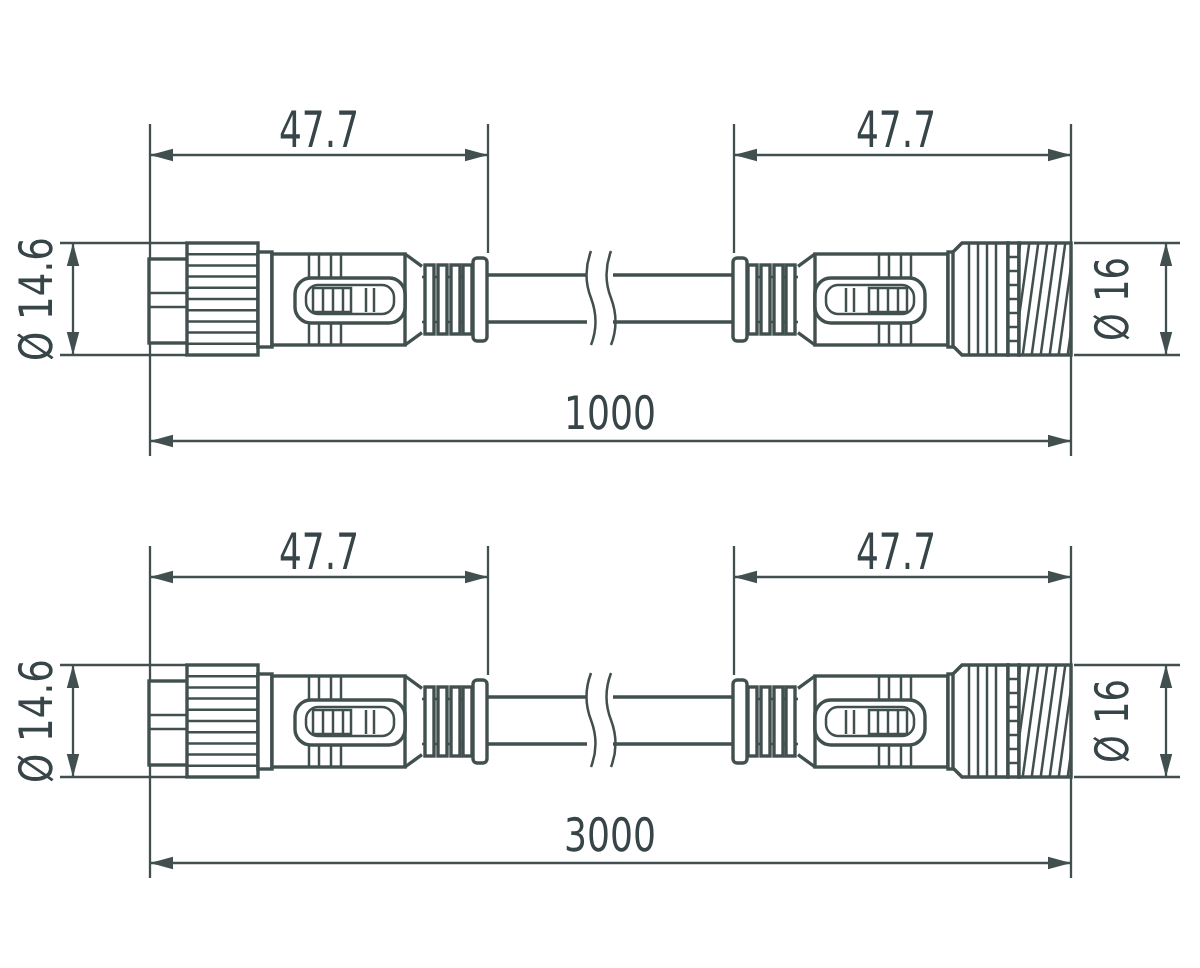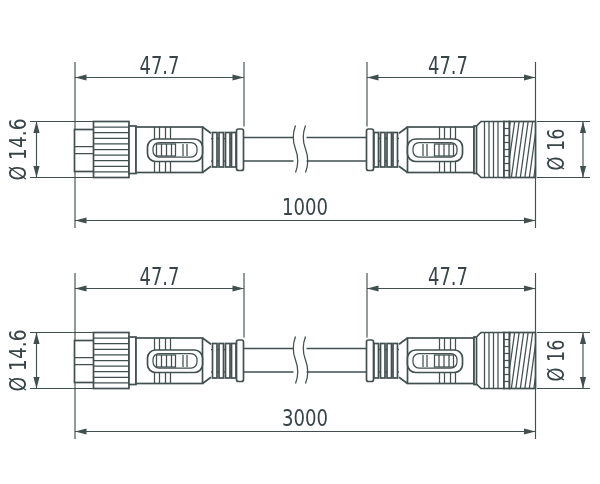--- a/index.html
+++ b/index.html
@@ -1,18 +1,18 @@
 <!DOCTYPE html>
 <html style="--line: #41504f; --text: #374549; --bg: #ffffff;"><head>
 <meta charset="utf-8">
 <style>
   :root { --line:#41504f; --text:#374549; --bg:#ffffff; }
   html,body { margin:0; padding:0; }
   body { background:var(--bg); font-family:"DejaVu Sans", sans-serif; }
-  .canvas { width:600px; height:484px; background:var(--bg); overflow:hidden;border-radius:15px; }
+  .canvas { width:600px; height:484px; background:var(--bg); overflow:hidden; }
   svg { display:block; }
   .ln   { stroke:var(--line); stroke-width:1.7; fill:none; }
   .fw   { stroke:var(--line); stroke-width:1.7; fill:#ffffff; }
   .thin { stroke:var(--line); stroke-width:1.25; fill:none; }
   .dim  { stroke:var(--line); stroke-width:1.15; fill:none; }
   .arrw { fill:var(--line); stroke:none; }
   text  { fill:var(--text); }
   .lbl-h   { font:25px "DejaVu Sans", sans-serif; text-anchor:middle; }
   .lbl-len { font:23px "DejaVu Sans", sans-serif; text-anchor:middle; }
   .lbl-dia { font:23px "DejaVu Sans", sans-serif; text-anchor:middle; }

